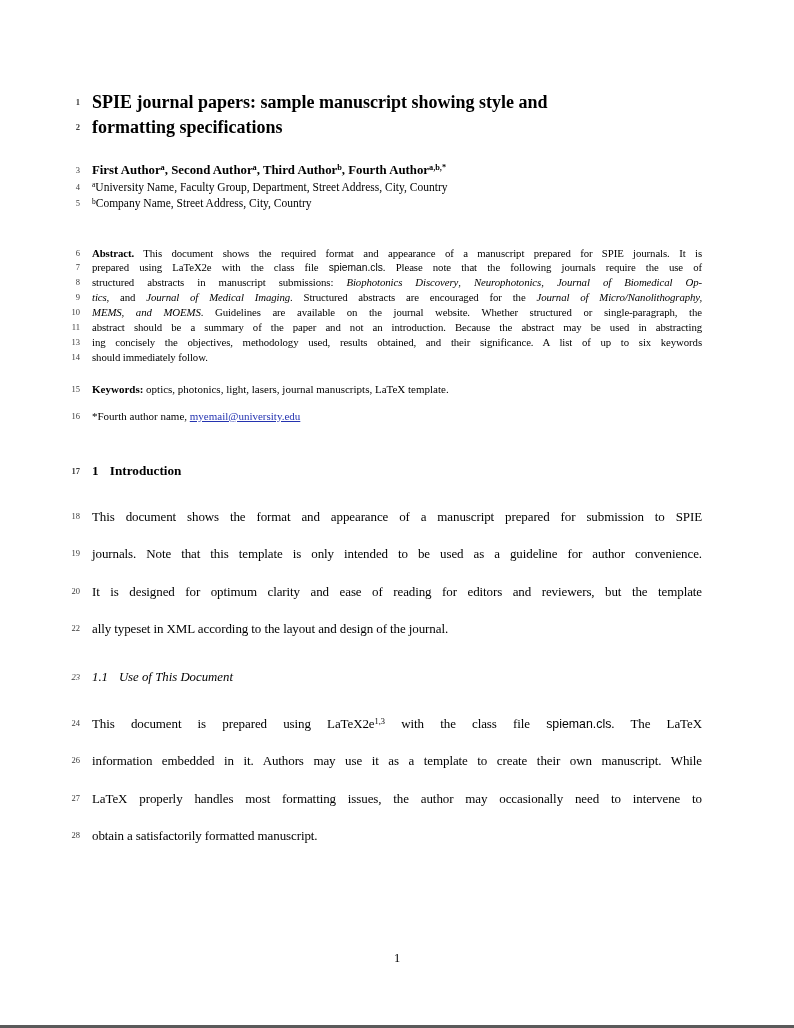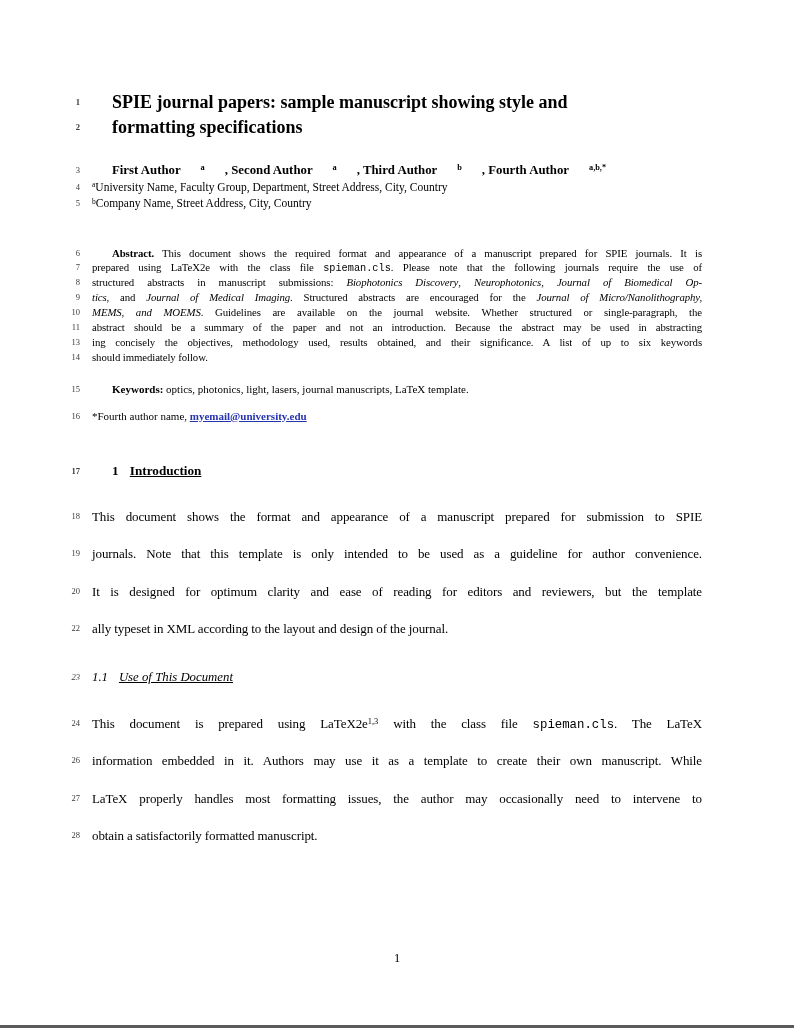--- a/index.html
+++ b/index.html
@@ -29,26 +29,26 @@
     color: var(--line-number-color, #3a3a3a);
     line-height: inherit;
     font-family: "Liberation Serif", "DejaVu Serif", serif;
   }
   .line-content { display: block; height: 1lh; }
   .justify .line-content { text-align: justify; text-align-last: justify; }
   .justify .line-row.last .line-content { text-align-last: left; }
 
   
   .seg-n  { }
-  .seg-b  { font-weight: bold; margin-left: 20px; }
+  .seg-b  { font-weight: bold; }
   .seg-i  { font-style: italic; }
-  .seg-m  { font-family: Liberation Mono, monospace; font-size: 0.95em; letter-spacing: 0; }
+  .seg-m  { font-family: Liberation Sans, sans-serif; font-size: 0.95em; letter-spacing: 0; }
   .seg-sup { font-size: 0.65em; position: relative; top: -0.45em; line-height: 0; letter-spacing: 0; }
-  .seg-gap { margin-left: 0.85em; text-decoration: underline; }
-  .seg-link { color: var(--link-color, #2433b0); text-decoration: underline; cursor: pointer; font-weight: bold; }
+  .seg-gap { margin-left: 0.85em; }
+  .seg-link { color: var(--link-color, #2433b0); text-decoration: underline; cursor: pointer; }
 
   
   .block.title {
     font-size: 18px; line-height: 25px; font-weight: bold;
     margin-bottom: 22px;
   }
   .block.authors { font-size: 11.5px; line-height: 16.5px; margin-bottom: 34px; }
   .block.authors .line-row:first-child { font-size: 12.8px; }
   .block.abstract { font-size: 10.8px; line-height: 14.9px; letter-spacing: -0.1px; }
   .block.keywords { font-size: 11px; line-height: 15px; margin-top: 17px; }

